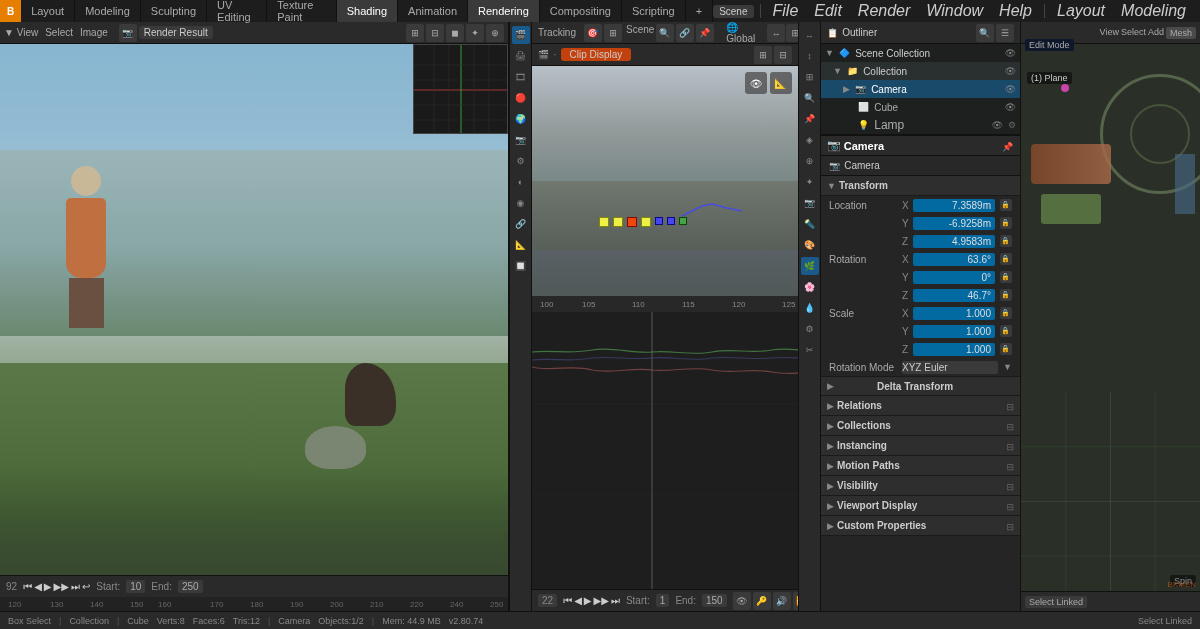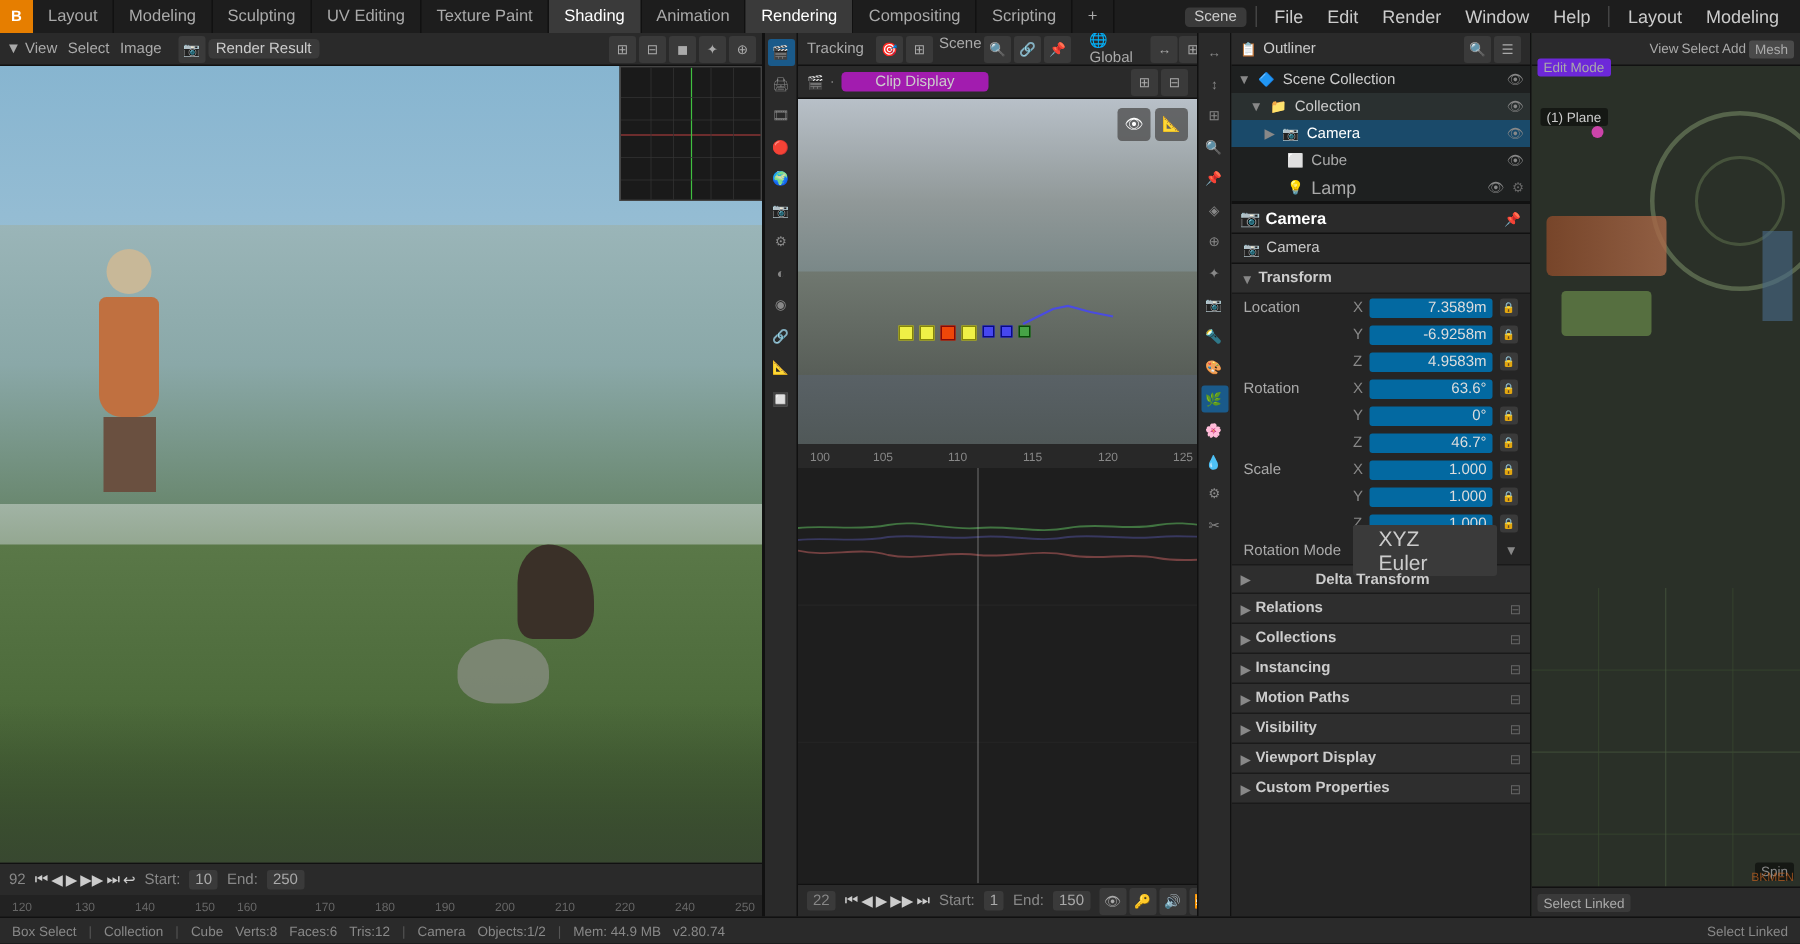--- a/index.html
+++ b/index.html
@@ -152,21 +152,22 @@
       align-items: center;
       gap: 4px;
       padding-right: 8px;
       height: 100%;
     }
     .top-menu-right .menu-item {
       height: 100%;
       display: flex;
       align-items: center;
       padding: 0 6px;
-      font-size: 12px;
+      font-size: 16px;
+      font-style: italic;
     }
 
     
     .scene-pill {
       background: #3a3a3a;
       border-radius: 3px;
       padding: 1px 6px;
       font-size: 10px;
       color: #ccc;
     }
@@ -362,21 +363,21 @@
           <div class="icon-btn">⊞</div>
           <div class="icon-btn">Λ</div>
           <div class="icon-btn">⊟</div>
           <div class="icon-btn">◈</div>
         </div>
       </div>
 
       <div style="height:22px; background:#2a2a2a; display:flex; align-items:center; padding:0 6px; gap:4px; border-bottom:1px solid #111; flex-shrink:0;">
         <span style="font-size:9px; color:#888;">🎬</span>
         <span style="font-size:10px; color:#888;">·</span>
-        <span style="font-size:10px; color:#ccc; background:#a21caf; padding:1px 23px; border-radius:3px;">Clip Display</span>
+        <span style="font-size:10px; color:#ccc; background:#c2410c; padding:1px 9px; border-radius:3px;">Clip Display</span>
         <div style="margin-left:auto; display:flex; gap:2px;">
           <div class="icon-btn">⊞</div>
           <div class="icon-btn">⊟</div>
         </div>
       </div>
 
       <div style="height:230px; background:#888; position:relative; overflow:hidden; flex-shrink:0;">
 
         <div style="position:absolute; top:0; left:0; right:0; bottom:0; background:linear-gradient(180deg, #b8c0c8 0%, #909898 30%, #7a8888 50%, #8a9898 65%, #6a7870 80%, #585e58 100%);"></div>
 
@@ -600,21 +601,21 @@
 
       <div class="prop-row">
         <span class="prop-label"></span>
         <span style="font-size:10px; color:#888; width:8px; flex-shrink:0;">Z</span>
         <span class="prop-value blue">1.000</span>
         <div class="icon-btn" style="width:12px; height:12px; font-size:7px; margin-left:2px;">🔒</div>
       </div>
 
       <div class="prop-row">
         <span class="prop-label">Rotation Mode</span>
-        <span style="font-size:14px; color:#ccc; background:#3a3a3a; padding:1px 17px; border-radius:2px; flex:1;">XYZ Euler</span>
+        <span style="font-size:10px; color:#ccc; background:#3a3a3a; padding:1px 0; border-radius:2px; flex:1;">XYZ Euler</span>
         <span style="font-size:9px; color:#888; margin-left:2px;">▼</span>
       </div>
 
       <div style="height:20px; background:#2e2e2e; display:flex; align-items:center; padding:0 6px; gap:3px; border-top:1px solid #1a1a1a; border-bottom:1px solid #1a1a1a;">
         <span style="font-size:9px; color:#888;">▶</span>
         <span style="font-size:10px; color:#ccc; font-weight:bold;margin-left:40px;">Delta Transform</span>
       </div>
 
       <div style="height:20px; background:#2e2e2e; display:flex; align-items:center; padding:0 6px; gap:3px; border-bottom:1px solid #1a1a1a;">
         <span style="font-size:9px; color:#888;">▶</span>
@@ -657,21 +658,21 @@
         <span style="font-size:10px; color:#ccc; font-weight:bold;">Custom Properties</span>
         <div style="margin-left:auto;"><span style="font-size:9px; color:#666;">⊟</span></div>
       </div>
 
     </div>
   </div>
 
   <div style="width:180px; background:#2a3028; border-left:1px solid #111; flex-shrink:0; position:relative; overflow:hidden;">
 
     <div style="height:22px; background:#2a2a2a; display:flex; align-items:center; padding:0 4px; gap:3px; border-bottom:1px solid #111;">
-      <span style="font-size:9px; color:#aaa; background:#6d28d9; padding:1px 4px; border-radius:2px;margin-top:25px;">Edit Mode</span>
+      <span style="font-size:9px; color:#aaa; background:#0f172a; padding:1px 4px; border-radius:2px;margin-top:25px;">Edit Mode</span>
       <div style="margin-left:auto; display:flex; gap:2px; font-size:9px; color:#aaa;">
         <span>View</span>
         <span>Select</span>
         <span>Add</span>
         <span style="background:#4a4a4a; padding:1px 4px; border-radius:2px;">Mesh</span>
       </div>
     </div>
 
 
     <div style="position:absolute; top:50px; left:6px; font-size:9px; color:#ccc; background:rgba(0,0,0,0.5); padding:1px 4px; border-radius:2px;">(1) Plane</div>

